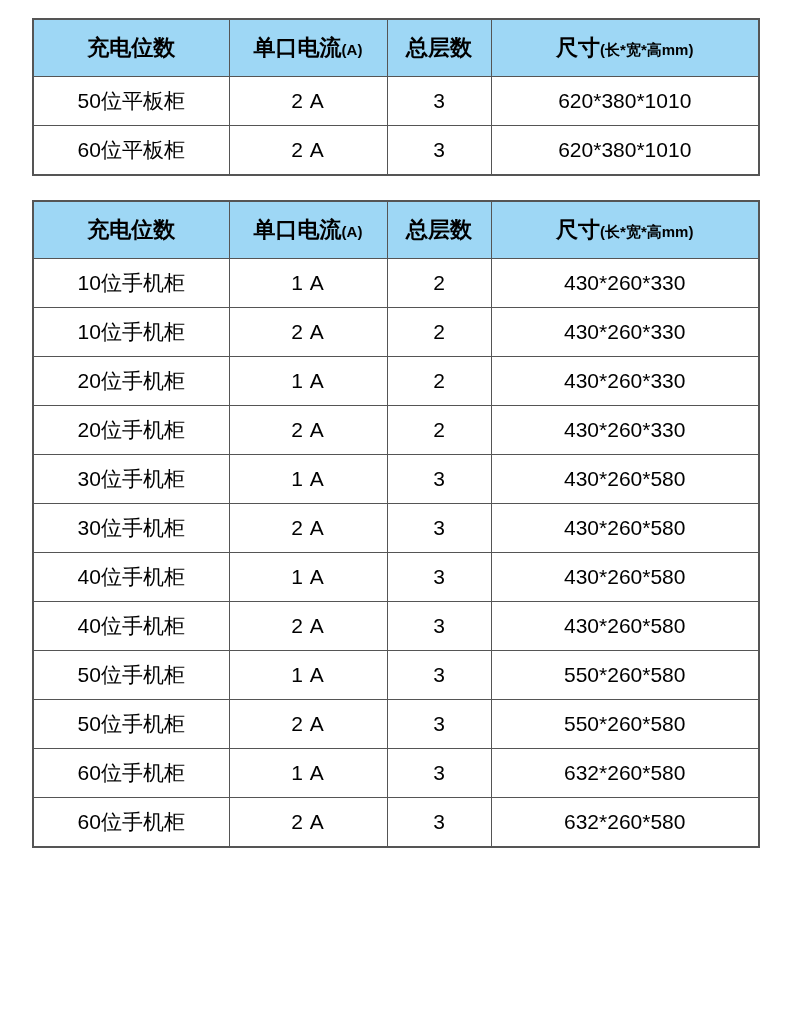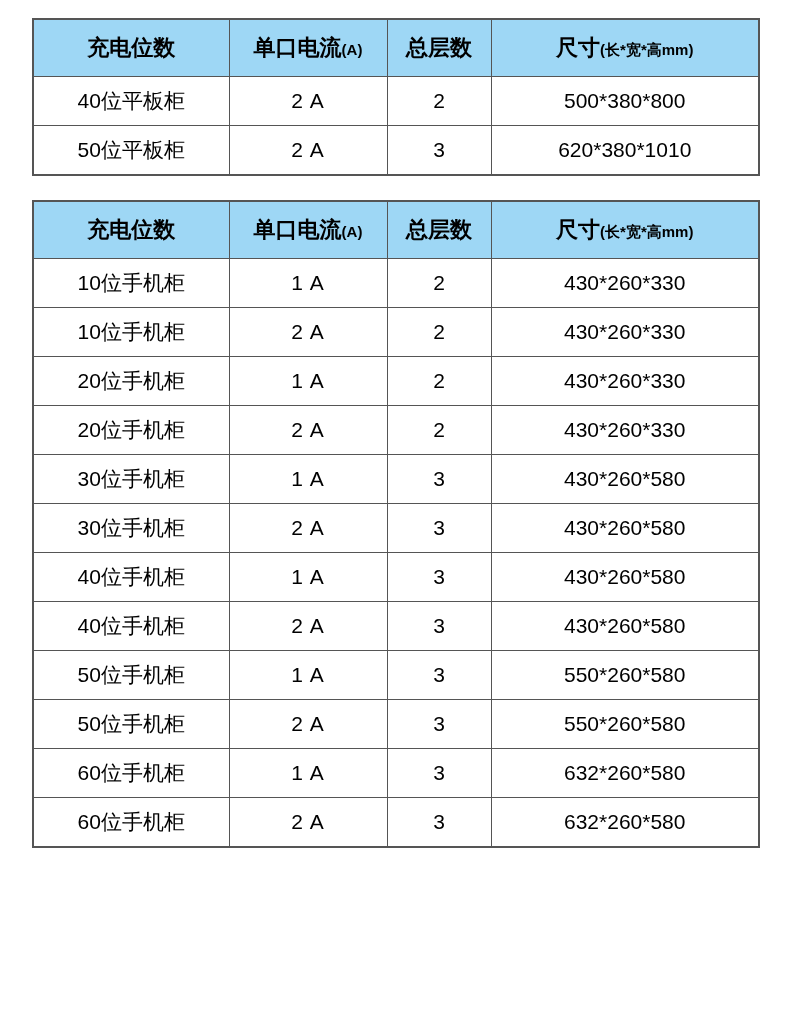--- a/index.html
+++ b/index.html
@@ -77,27 +77,27 @@
     <thead>
       <tr>
         <th><span>充电位数</span></th>
         <th><span>单口电流</span><span class="th-sub">(A)</span></th>
         <th><span>总层数</span></th>
         <th><span>尺寸</span><span class="th-sub">(长*宽*高mm)</span></th>
       </tr>
     </thead>
     <tbody>
       <tr>
-        <td>40位平板柜</td>
+        <td>50位平板柜</td>
         <td class="cell-current">2 A</td>
-        <td>2</td>
-        <td>500*380*800</td>
+        <td>3</td>
+        <td>620*380*1010</td>
       </tr>
       <tr>
-        <td>50位平板柜</td>
+        <td>60位平板柜</td>
         <td class="cell-current">2 A</td>
         <td>3</td>
         <td>620*380*1010</td>
       </tr>
     </tbody>
   </table>
 
   <table class="spec-table">
     <colgroup>
       <col class="col-1">

